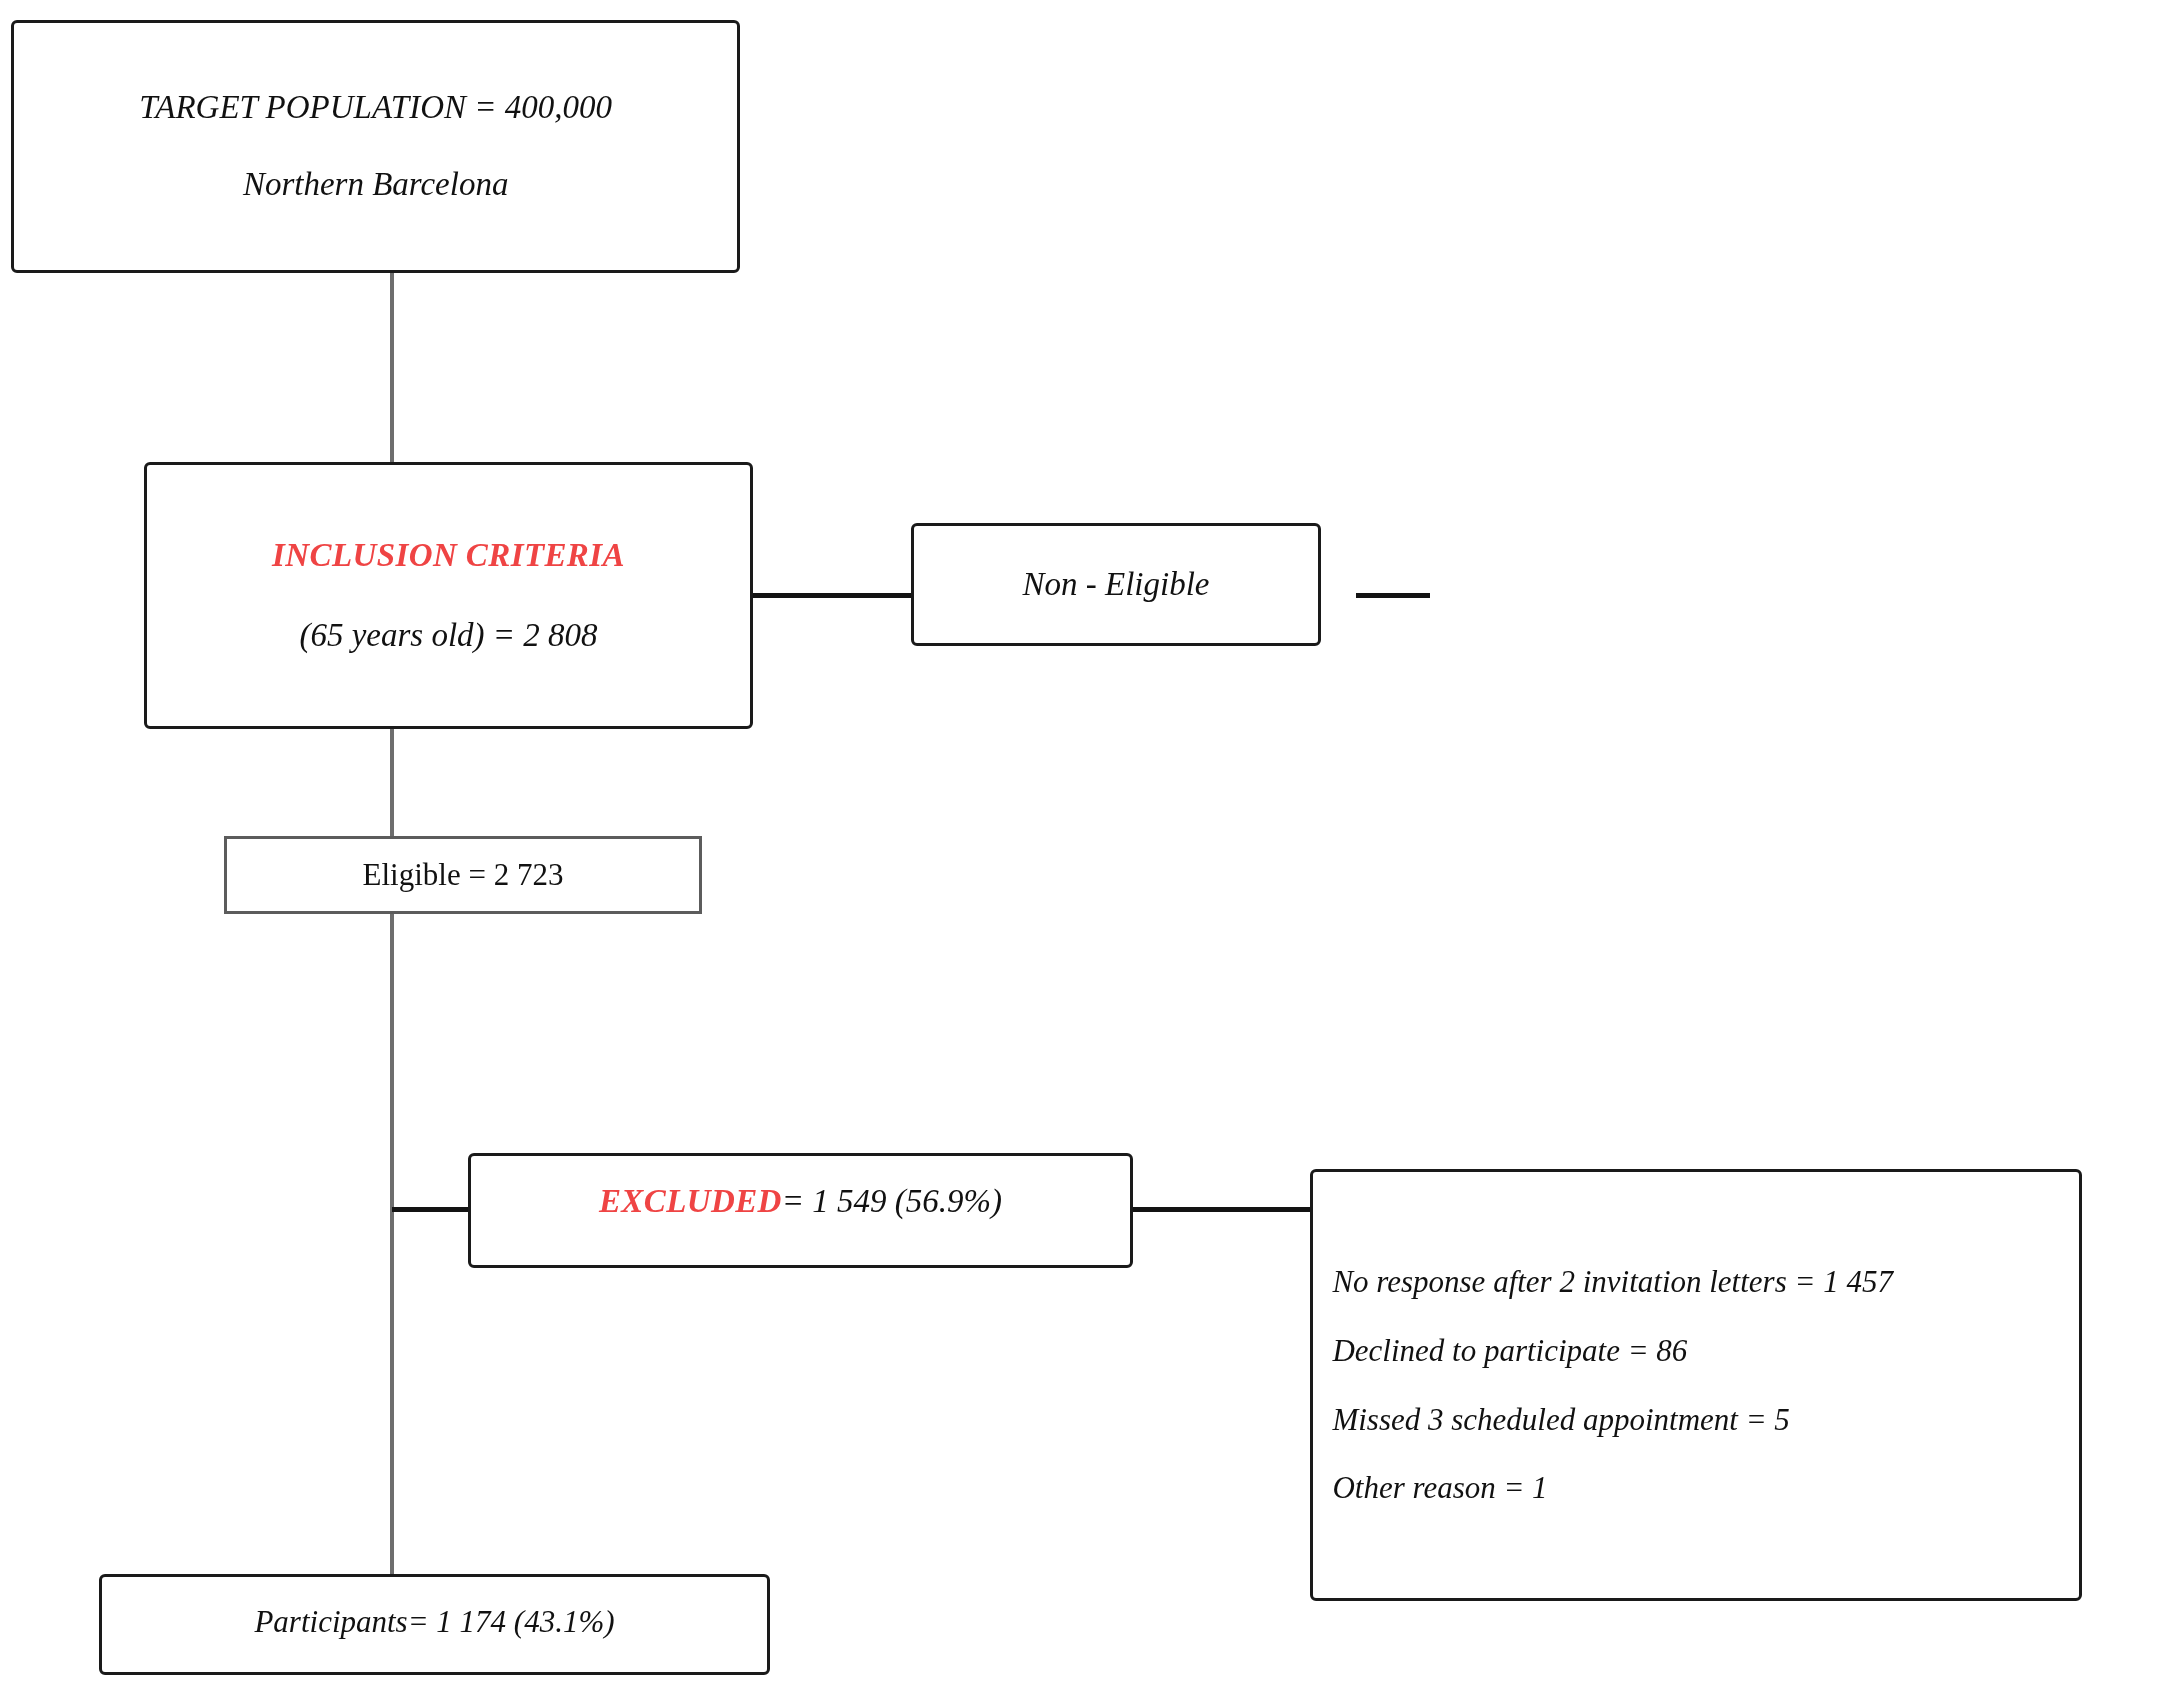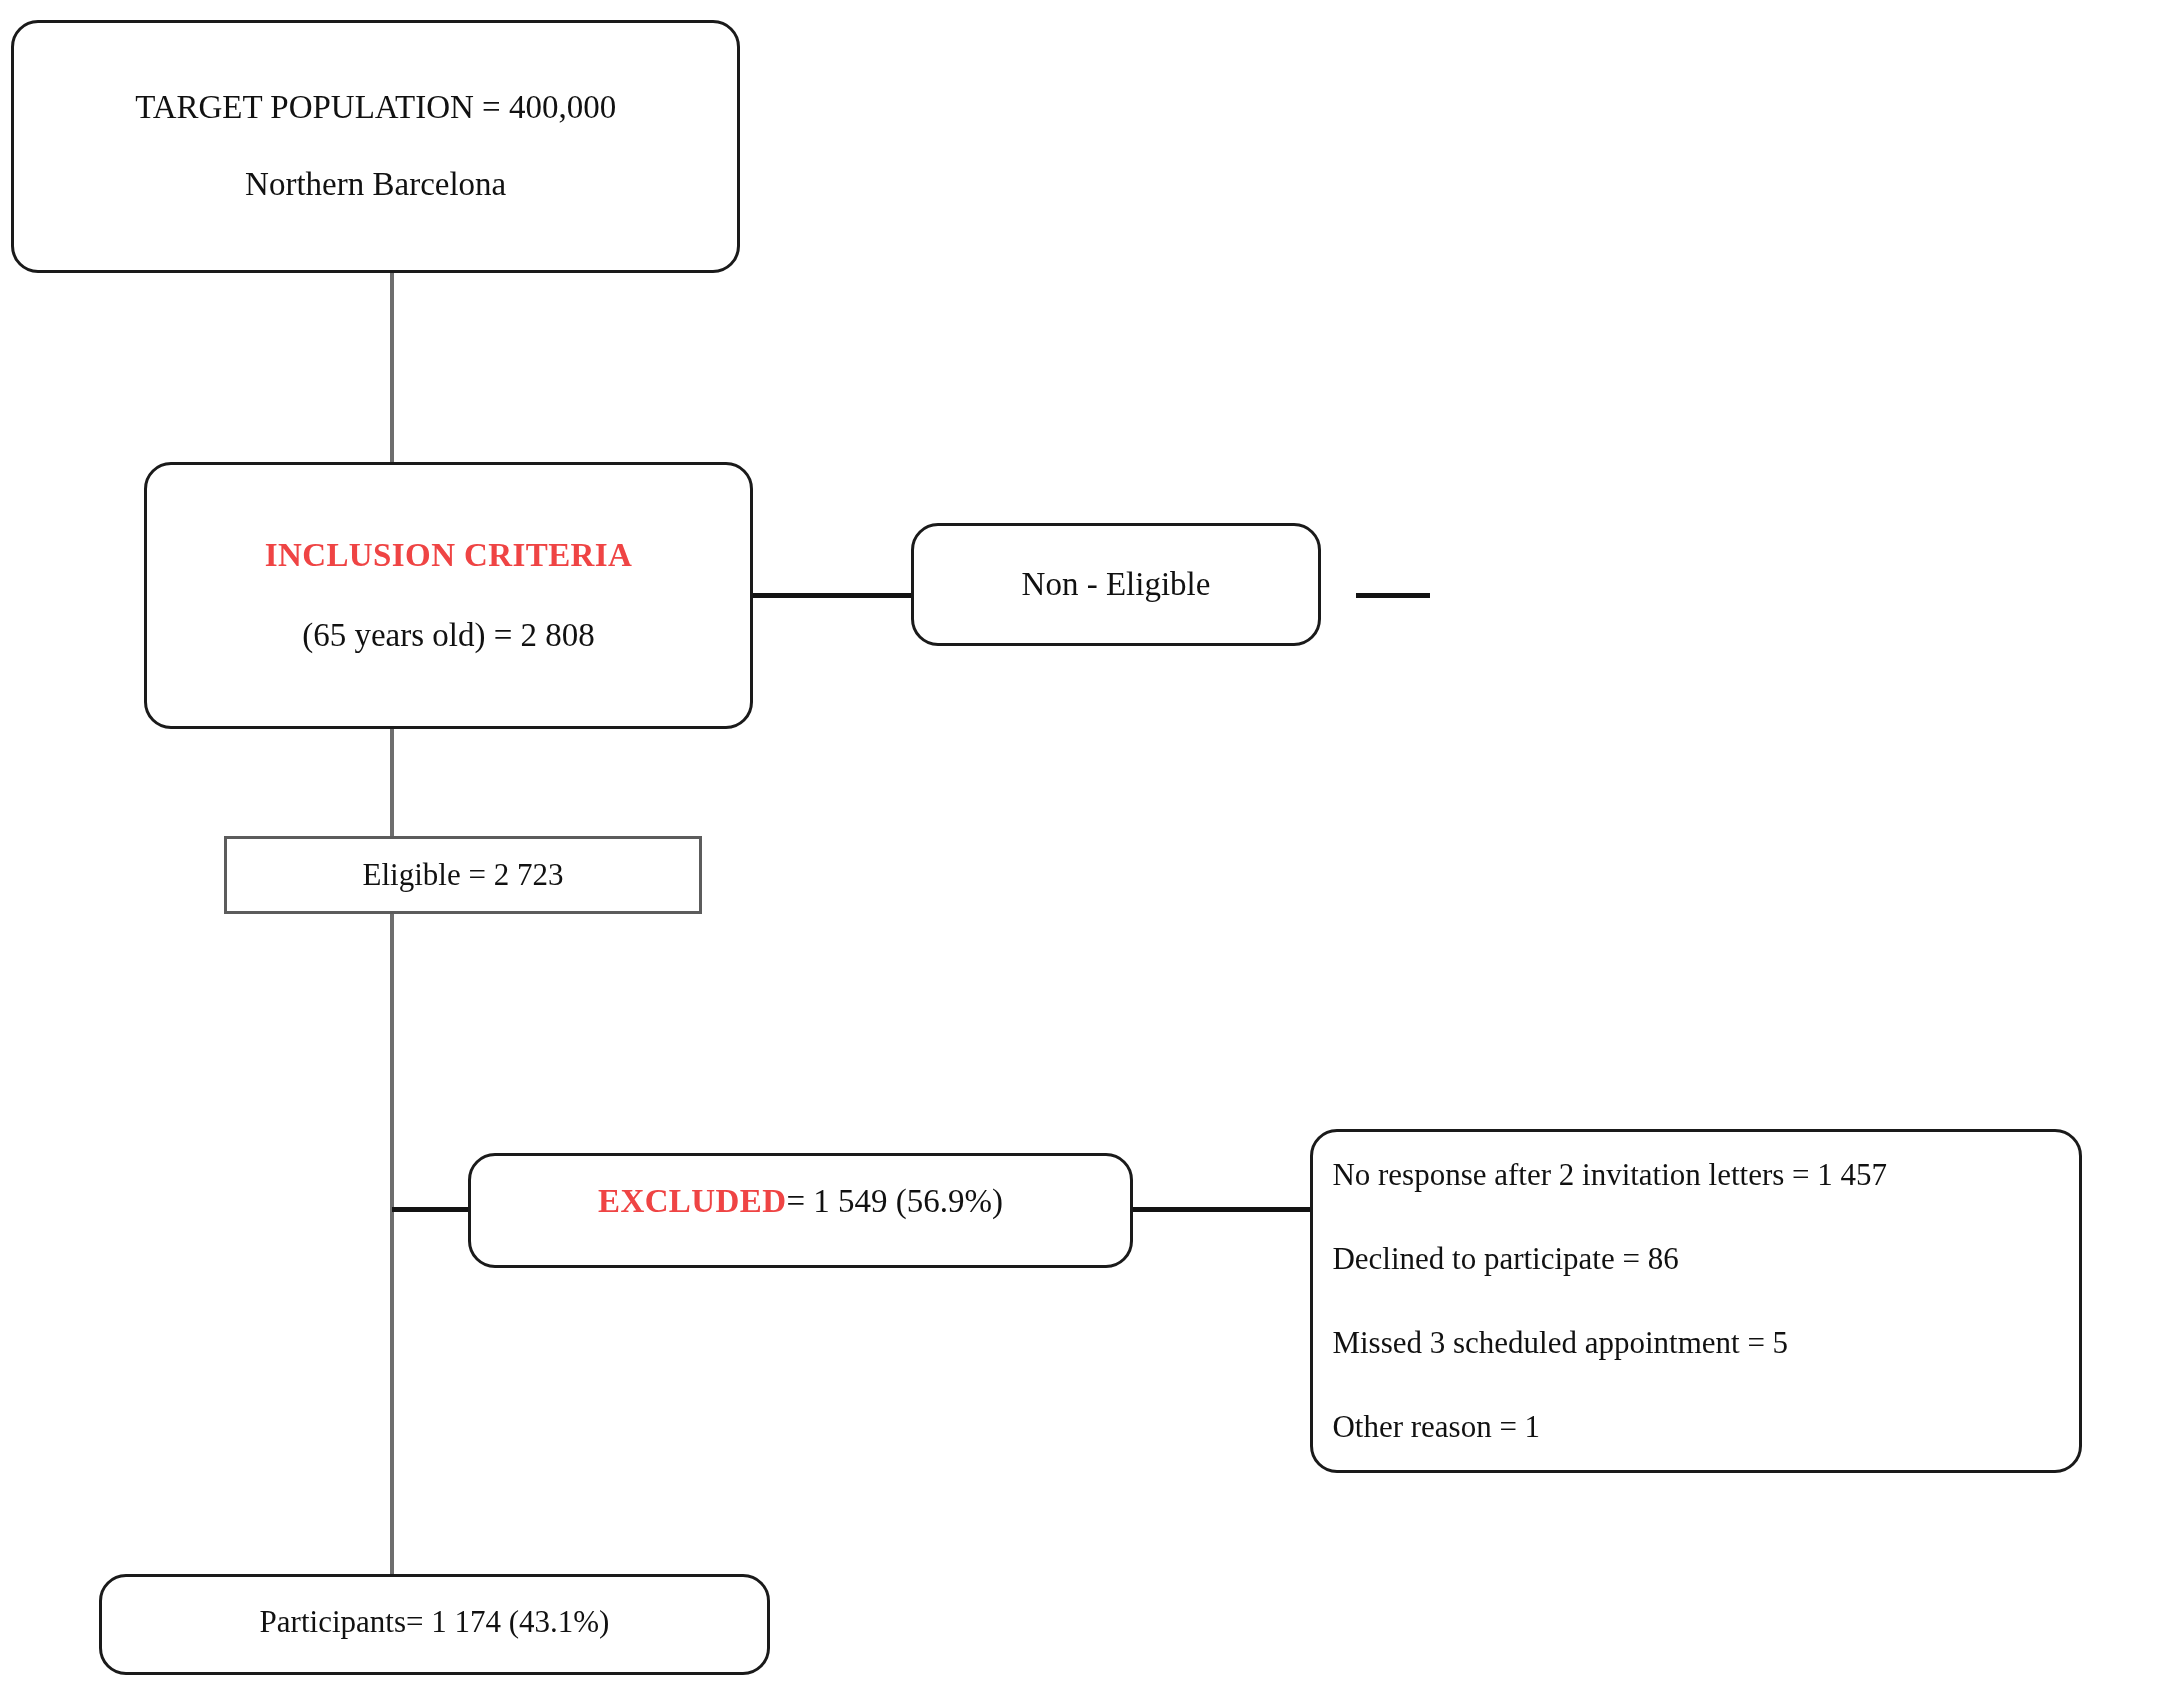--- a/index.html
+++ b/index.html
@@ -19,21 +19,21 @@
   .node {
     position: absolute;
     box-sizing: border-box;
     background: #ffffff;
     border: 3px solid #1a1a1a;
     display: flex;
     flex-direction: column;
     align-items: center;
     justify-content: center;
   }
-  .node.rounded { border-radius: 27px; }
+  .node.rounded { border-radius: 6px; font-style: italic; }
   .node.sharp   { border-radius: 0; border-width: 3px; border-color: #5c5c5c; }
   .node.leftal  { align-items: flex-start; }
 
   .line-text {
     color: #111111;
     white-space: nowrap;
     line-height: 1.15;
   }
   .red {
     color: #ef4444;
@@ -48,21 +48,21 @@
   }
   .conn.dark { background: #131313; }
 
   
   #node-target      { left: 11.2px;   top: 20px;   width: 729px;  height: 253px; }
   #node-inclusion   { left: 144px;  top: 462px;  width: 609px;  height: 267px; }
   #node-noneligible { left: 911px; top: 523px;  width: 410px;  height: 123px; text-align: right; }
   #node-reasons1    { left: 1428px; top: 462px;  width: 654px;  height: 241px; padding: 22.4px 0 22.4px 24px; }
   #node-eligible    { left: 224px;  top: 836px; width: 478px;  height: 78px; }
   #node-excluded    { left: 468px;  top: 1153px; width: 665px;  height: 115px; }
-  #node-reasons2    { left: 1310px; top: 1129px; width: 772px; height: 344px; padding: 25.4px 0 25.4px 19.4px; justify-content: space-between; }
+  #node-reasons2    { left: 1310px; top: 1169px; width: 772px; height: 432px; padding: 25.4px 0 25.4px 19.4px; }
   #node-participants{ left: 99px;  top: 1574px; width: 671px;  height: 101px; }
 
   
   #node-target .t1      { font-size: 33px; margin-bottom: 39px; }
   #node-target .t2      { font-size: 33px; }
   #node-inclusion .t1   { font-size: 33px; margin-bottom: 42px; }
   #node-inclusion .t2   { font-size: 33px; }
   #node-noneligible .t1 { font-size: 33px; }
   #node-reasons1 .row   { font-size: 31px; margin-bottom: 28px; }
   #node-reasons1 .row:last-child { margin-bottom: 0; }

